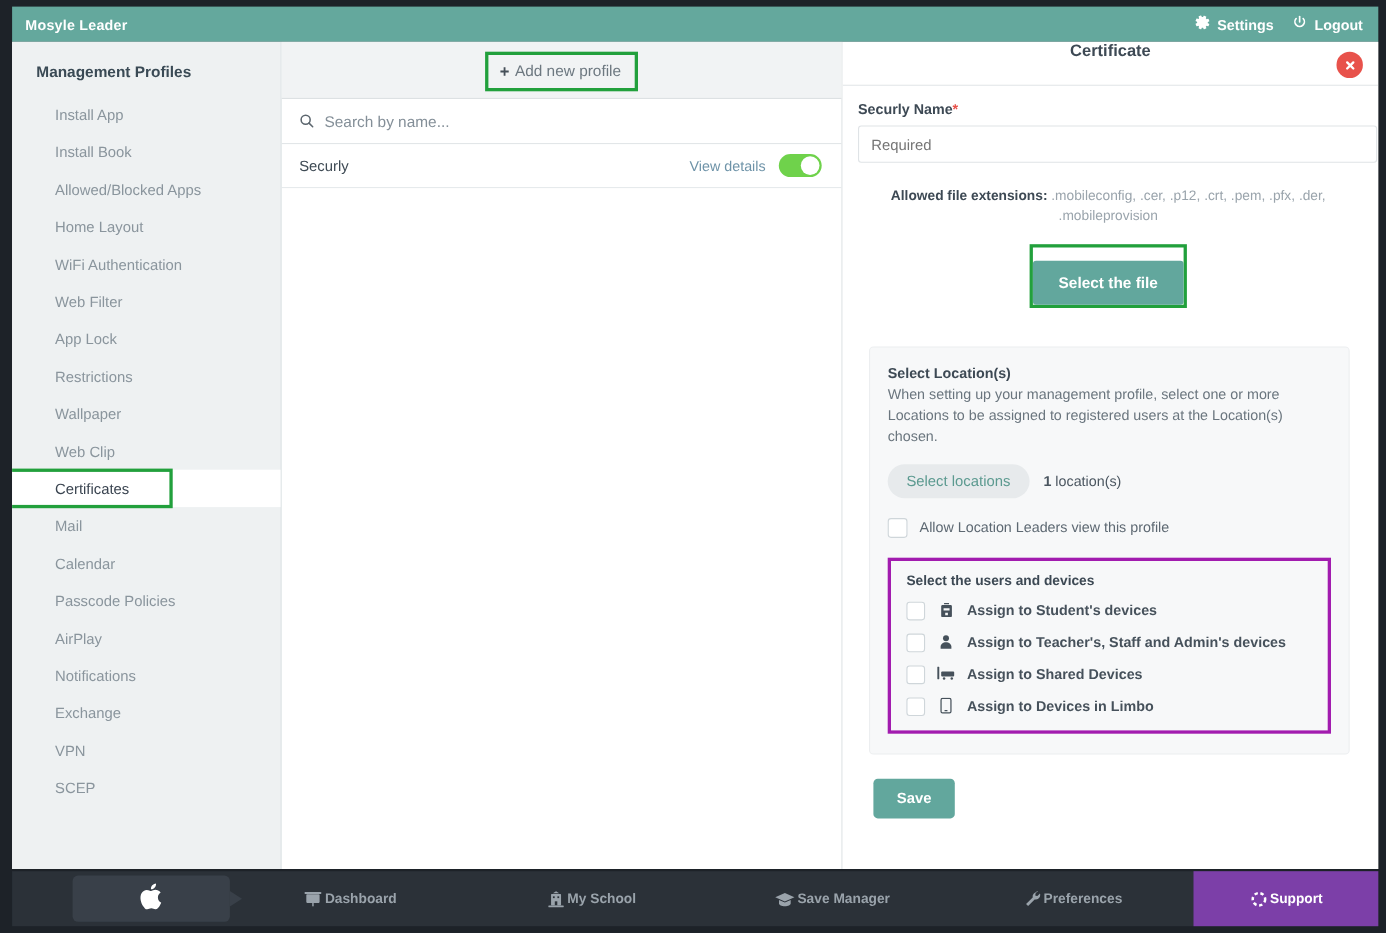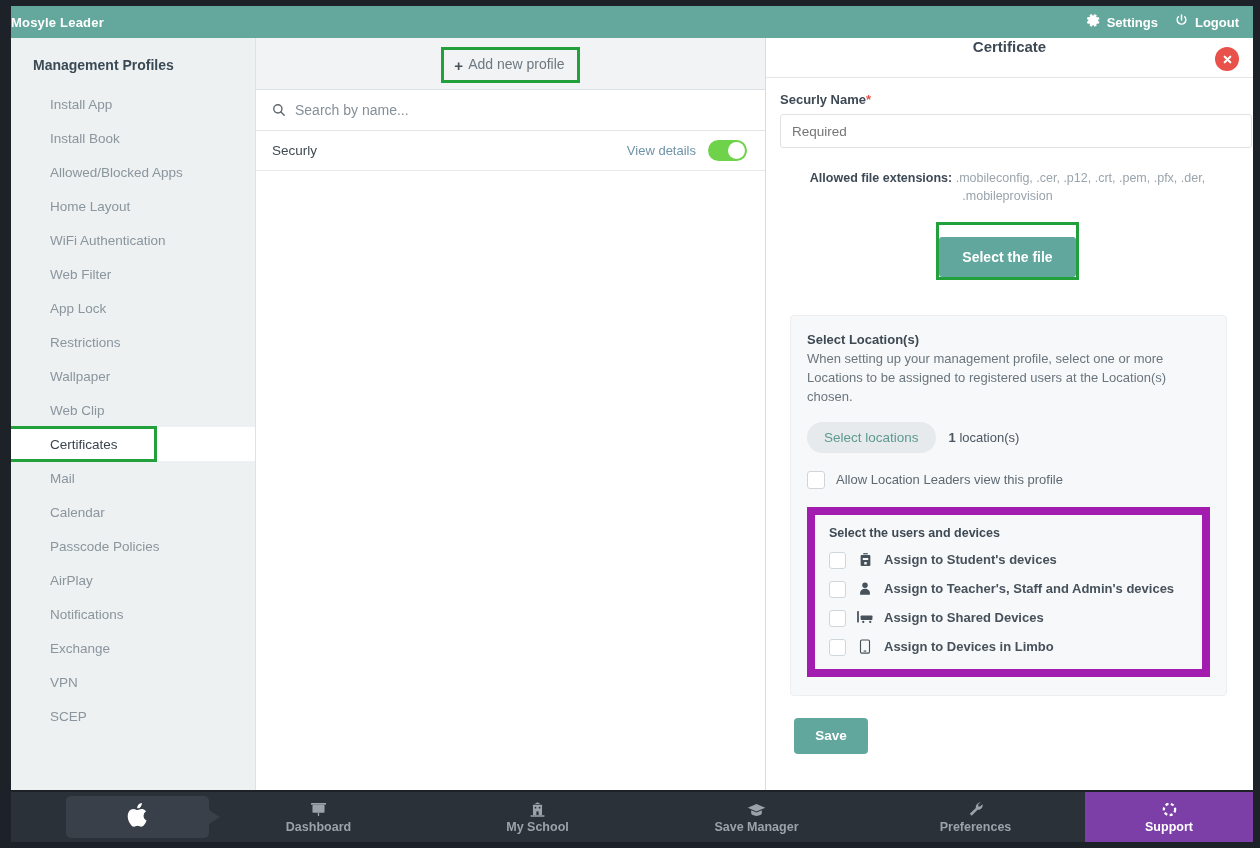--- a/index.html
+++ b/index.html
@@ -19,21 +19,21 @@
 
   
   .topbar {
     position: absolute; left: 11px; top: 6px;
     width: 1242px; height: 32px;
     background: #64a89d;
     display: flex; align-items: center;
   }
   .topbar .brand {
     color: #ffffff; font-size: 13px; font-weight: bold;
-    letter-spacing: .2px;
+    margin-left: 12px; letter-spacing: .2px;
   }
   .topbar .spacer { flex: 1; }
   .topbar .tb-item {
     display: flex; align-items: center; gap: 6px;
     color: #ffffff; font-size: 13px; font-weight: bold;
     margin-right: 16px;
   }
   .topbar .tb-item:last-child { margin-right: 14px; }
 
   
@@ -204,21 +204,21 @@
   .loccount b { font-weight: bold; }
   .cbrow { display: flex; align-items: center; gap: 11px; margin-top: 18px; }
   .cbox {
     width: 18px; height: 18px; flex: none;
     border: 1px solid #cfd6da; border-radius: 3px; background: #fff;
   }
   .cblabel { font-size: 13px; color: #5d6872; }
 
   .usersbox {
     margin-top: 18px;
-    border: 8px solid #a21caf;
+    border: 3px solid #a21caf;
     background: #f7f8f9;
     padding: 11px 14px 13px 14px;
   }
   .ubtitle { font-size: 12.5px; font-weight: bold; color: #3d4954; }
   .urow { display: flex; align-items: flex-start; gap: 10px; margin-top: 12px; }
   .urow .cbox { width: 17px; height: 17px; }
   .uicon {
     width: 18px; flex: none; text-align: center;
     color: #4a545d; font-size: 14px; line-height: 1;
   }
@@ -249,21 +249,21 @@
   }
   .applebtn::after {
     content: "";
     position: absolute; right: -11px; top: 14px;
     border-top: 7px solid transparent;
     border-bottom: 7px solid transparent;
     border-left: 11px solid #394049;
   }
   .navitem {
     flex: 1;
-    display: flex; flex-direction: column;
+    display: flex; flex-direction: row;
     align-items: center; justify-content: center;
     gap: 2px;
     color: #9aa3ab; font-size: 12.5px; font-weight: bold;
     position: relative;
   }
   .navitem .nicon { height: 17px; display:flex; align-items:flex-end; }
   .navitem.active {
     background: #1f242a; color: #ffffff;
     border: 3px solid #2fbf4d;
   }

